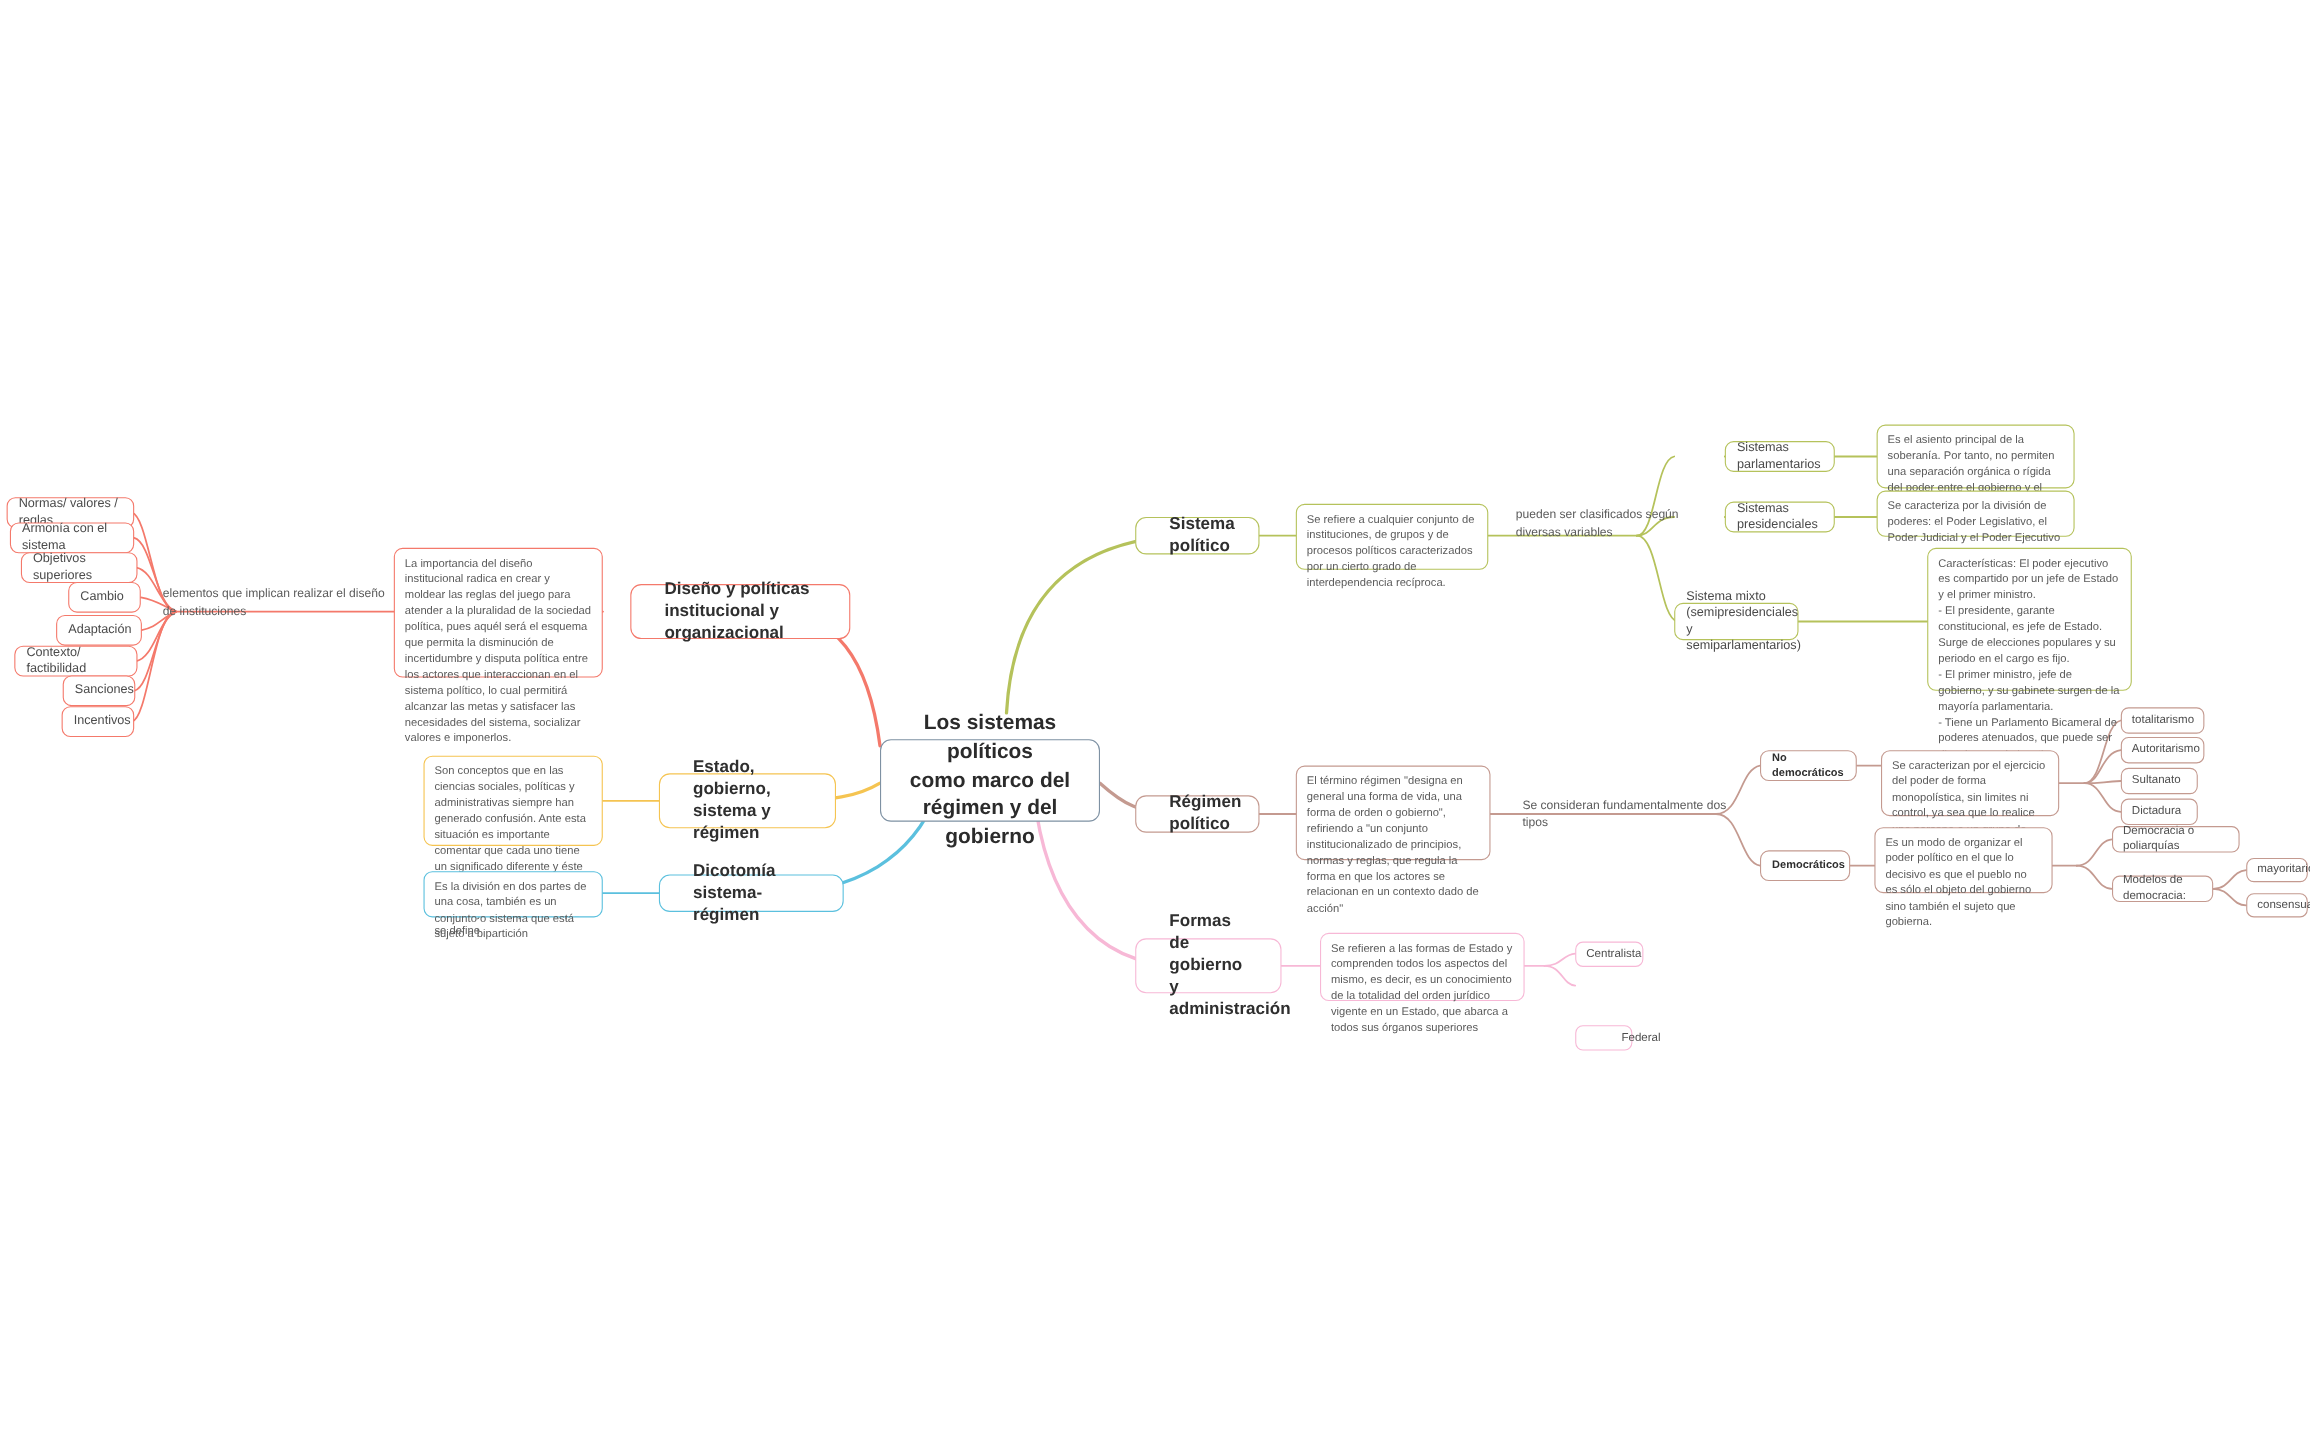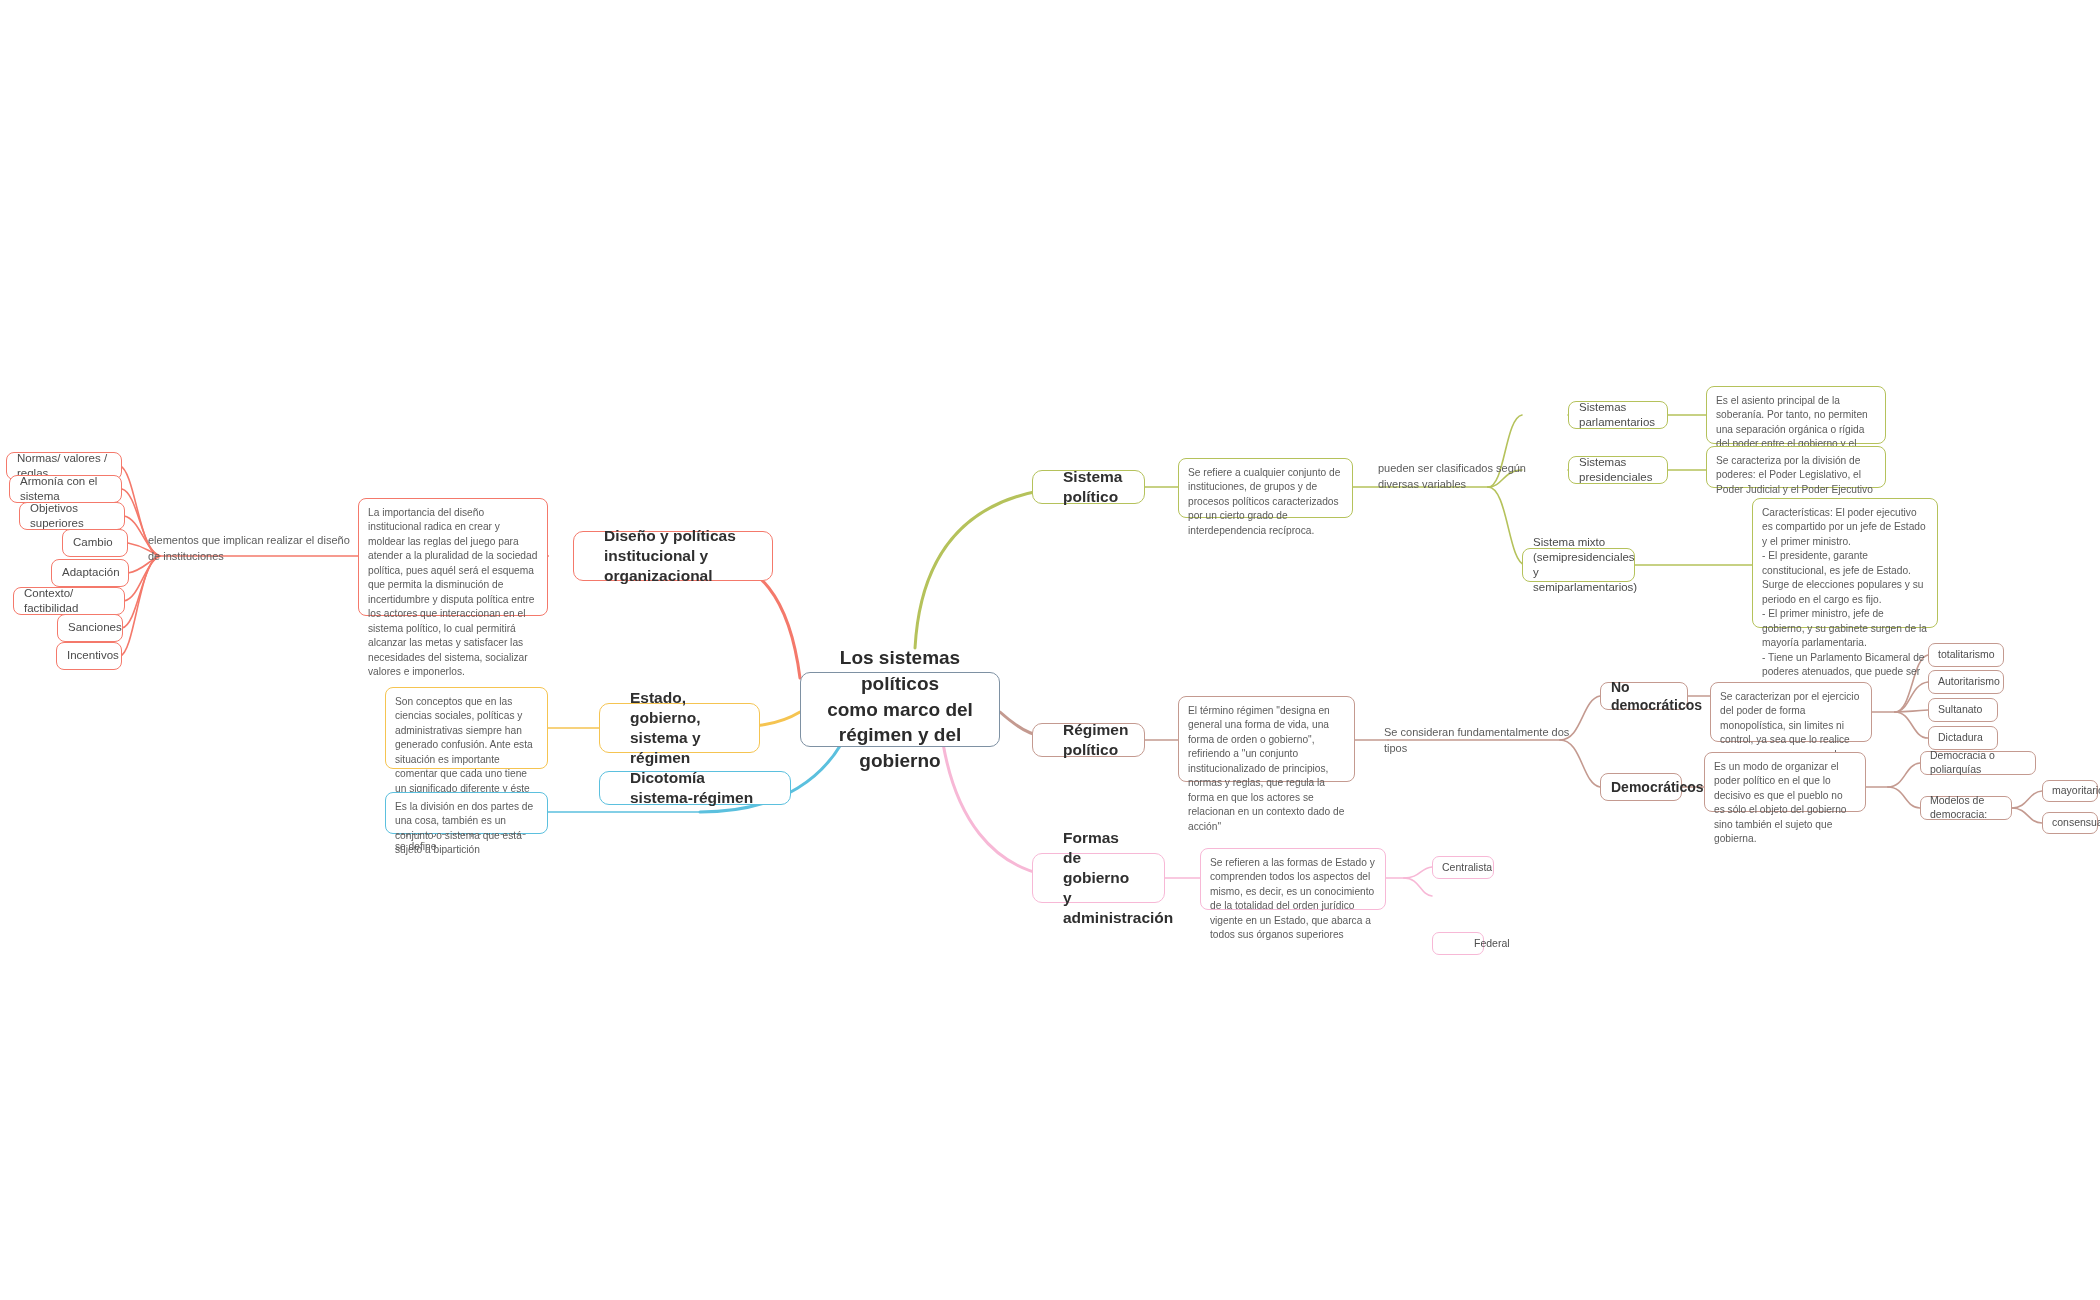--- a/index.html
+++ b/index.html
@@ -17,21 +17,21 @@
   .central{border:1.8px solid #7e91a3;border-radius:10px;background:#fff;
            justify-content:center;text-align:center;
            font-weight:bold;font-size:19px;color:#2b2b2b;line-height:1.35;padding:10px 14px;}
 
   
   .main{font-weight:bold;font-size:15.5px;color:#2f2f2f;line-height:1.3;padding:9px 30px;
         border-width:1.8px;border-radius:10px;}
 
   
   .sub{font-size:11.5px;color:#4a4a4a;line-height:1.32;padding:6px 10px;border-width:1.4px;border-radius:8px;}
-  .sub.bold{font-weight:bold;font-size:14px;color:#2f2f2f;}
+  .sub.bold{font-weight:bold;font-size:10px;color:#2f2f2f;}
 
   
   .note{font-size:10.2px;color:#5b5b5b;line-height:1.42;padding:7px 9px;
         border-width:1.4px;border-radius:8px;align-items:flex-start;}
 
   
   .freelabel{position:absolute;border:none;background:transparent;
              font-size:11px;color:#5b5b5b;line-height:1.42;}
 
   
@@ -169,21 +169,21 @@
     <span class="txt">Incentivos</span>
   </div>
 
   <div class="node main c-yellow" style="left:599px;top:703px;width:161px;height:50px;">
     <span class="txt">Estado, gobierno, sistema y régimen</span>
   </div>
   <div class="node note c-yellow" style="left:385px;top:687px;width:163px;height:82px;">
     <span class="txt">Son conceptos que en las ciencias sociales, políticas y administrativas siempre han generado confusión. Ante esta situación es importante comentar que cada uno tiene un significado diferente y éste dependerá de varios factores: el contexto, el enfoque, el espacio y el tiempo en el que se define</span>
   </div>
 
-  <div class="node main c-blue" style="left:599px;top:771px;width:192px;height:34px;">
+  <div class="node main c-blue" style="left:599px;top:795px;width:168px;height:34px;">
     <span class="txt">Dicotomía sistema-régimen</span>
   </div>
   <div class="node note c-blue" style="left:385px;top:792px;width:163px;height:42px;">
     <span class="txt">Es la división en dos partes de una cosa, también es un conjunto o sistema que está sujeto a bipartición</span>
   </div>
 
   <div class="node main c-olive" style="left:1032px;top:470px;width:113px;height:34px;">
     <span class="txt">Sistema político</span>
   </div>
   <div class="node note c-olive" style="left:1178px;top:458px;width:175px;height:60px;">

